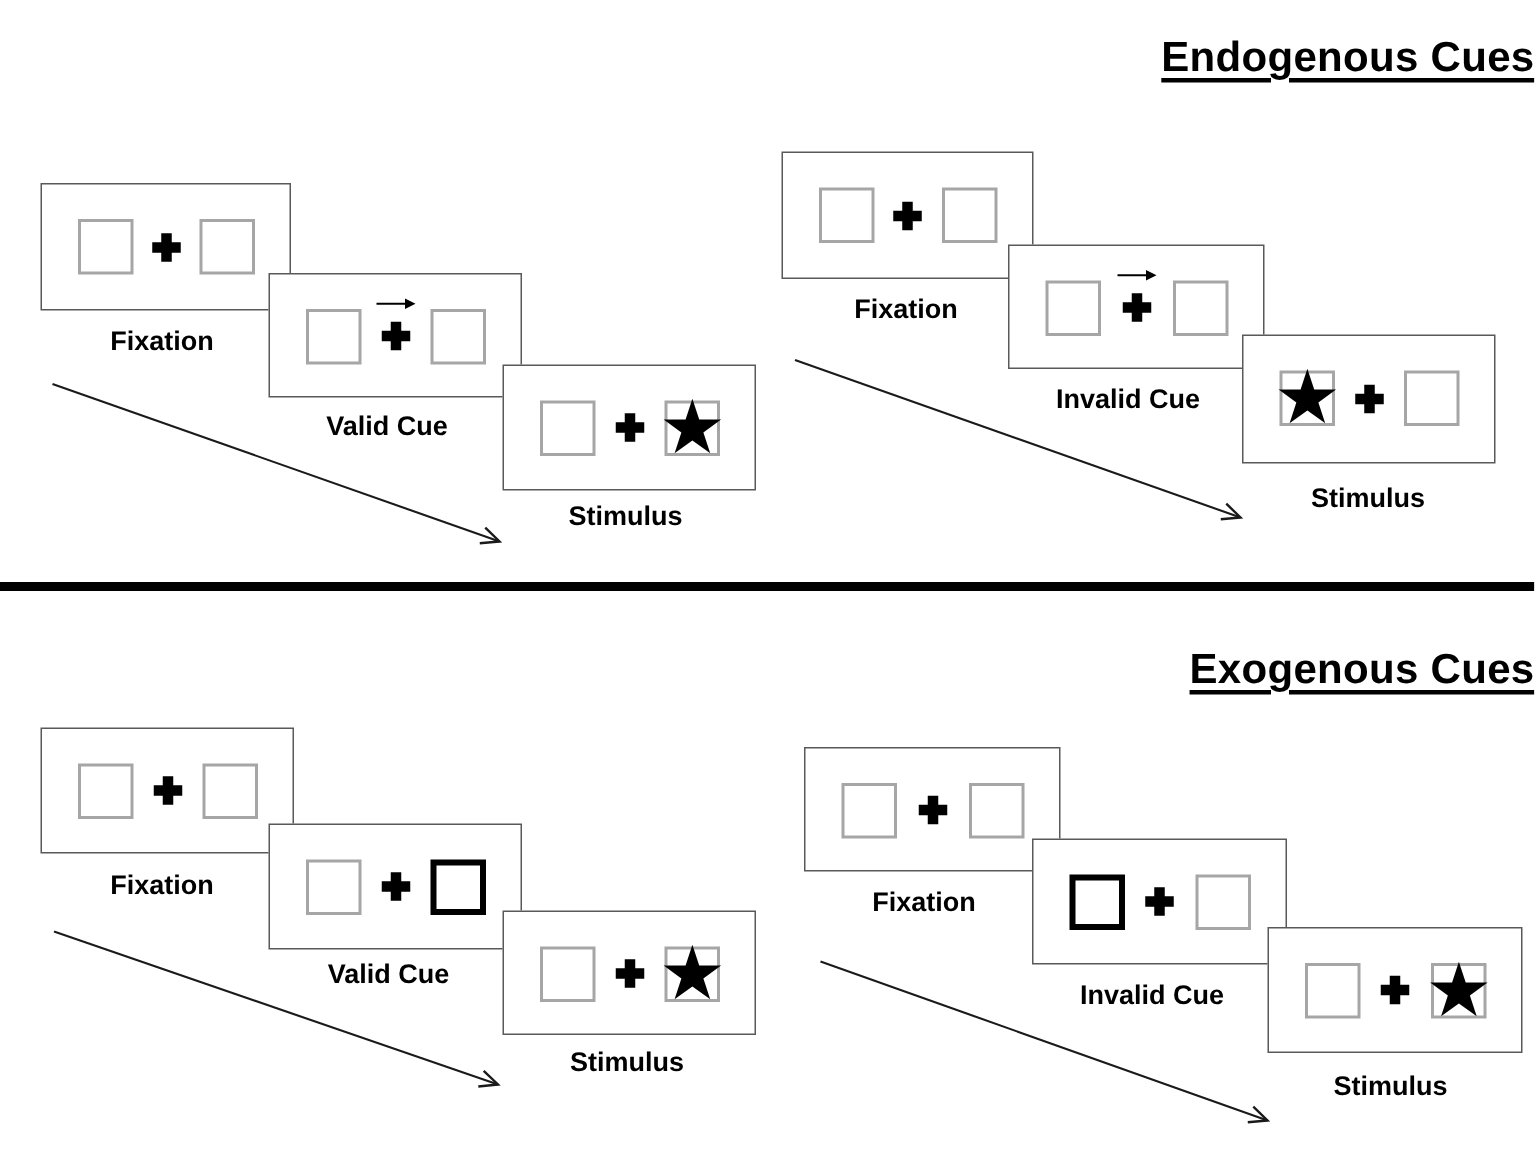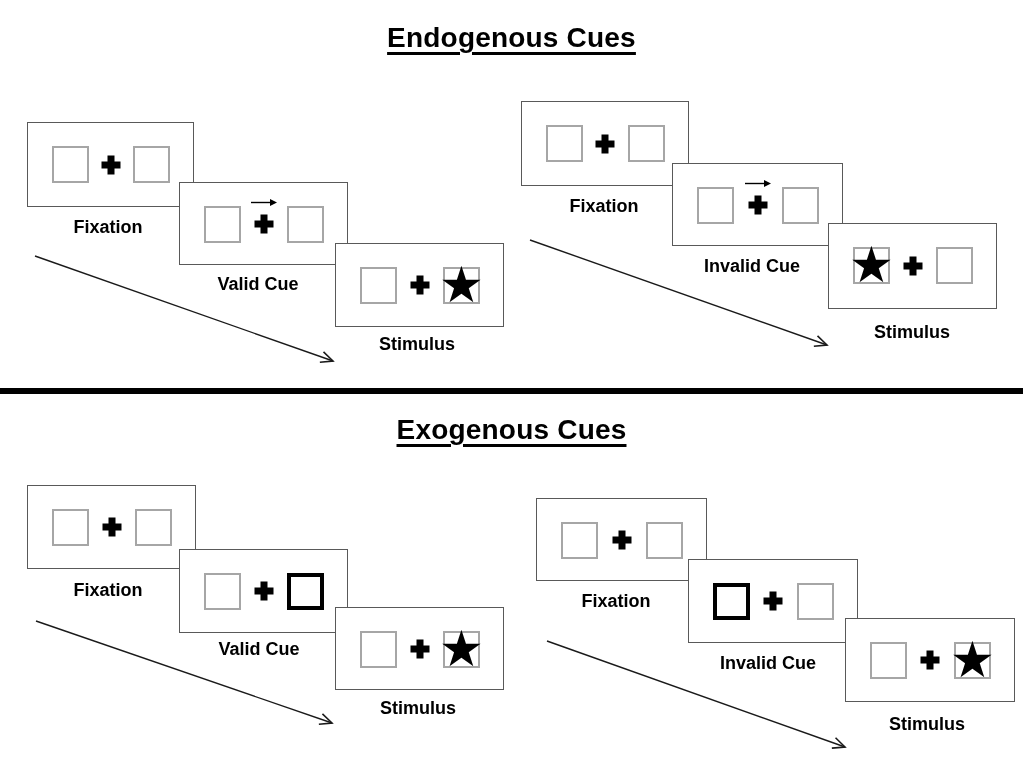--- a/index.html
+++ b/index.html
@@ -16,21 +16,21 @@
   .arrows-overlay {
     position: absolute;
     left: 0; top: 0;
     width: 1023px; height: 767px;
     z-index: 0;
     pointer-events: none;
   }
   .section-title {
     position: absolute;
     left: 0; right: 0;
-    text-align: center;
+    text-align: right;
     font-size: 28px;
     font-weight: bold;
     text-decoration: underline;
     text-decoration-thickness: 3px;
     text-underline-offset: 5px;
     z-index: 5;
     letter-spacing: 0.2px;
   }
   .divider {
     position: absolute;
@@ -170,21 +170,21 @@
     <div class="sq left">
       <span class="star-glyph">★</span>
     </div>
     <div class="plus"></div>
     <div class="sq right"></div>
   </div>
   <div class="frame-label" style="left:912px; top:322px">Stimulus</div>
 
   <div class="divider" style="top:388px"></div>
 
-  <div class="section-title" style="top:414px">Exogenous Cues</div>
+  <div class="section-title" style="top:430px">Exogenous Cues</div>
 
   <div class="frame z1" style="left:27px; top:485px; width:169px; height:84px">
     <div class="sq left"></div>
     <div class="plus"></div>
     <div class="sq right"></div>
   </div>
   <div class="frame-label" style="left:108px; top:580px">Fixation</div>
 
   <div class="frame z2" style="left:179px; top:549px; width:169px; height:84px">
     <div class="sq left"></div>

